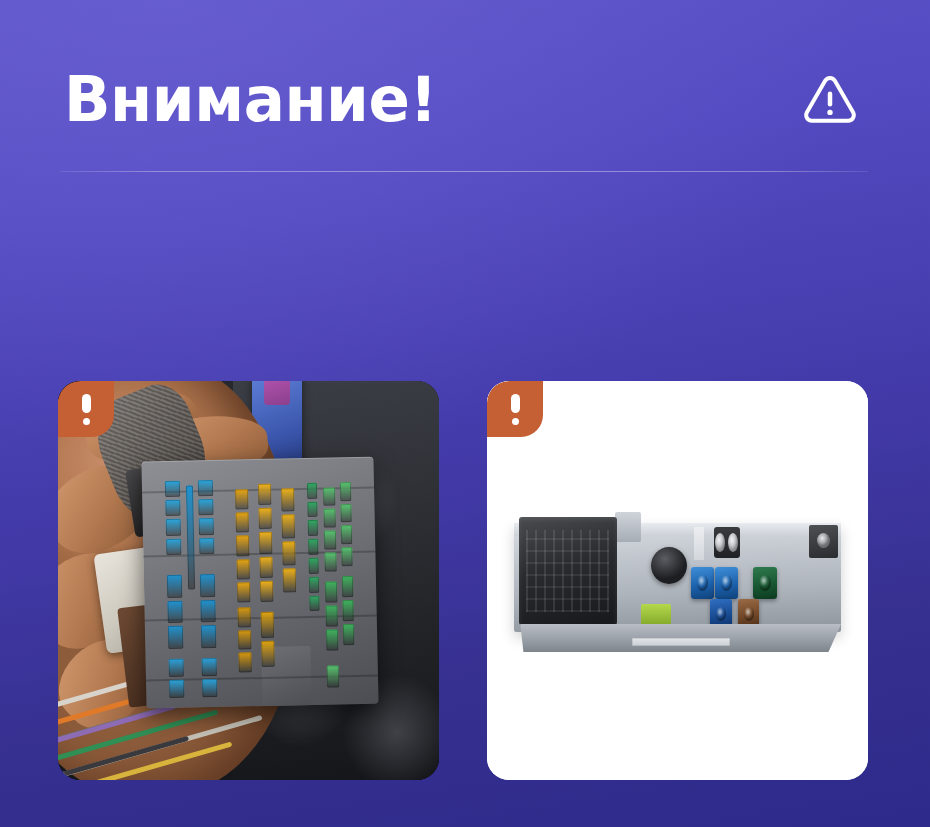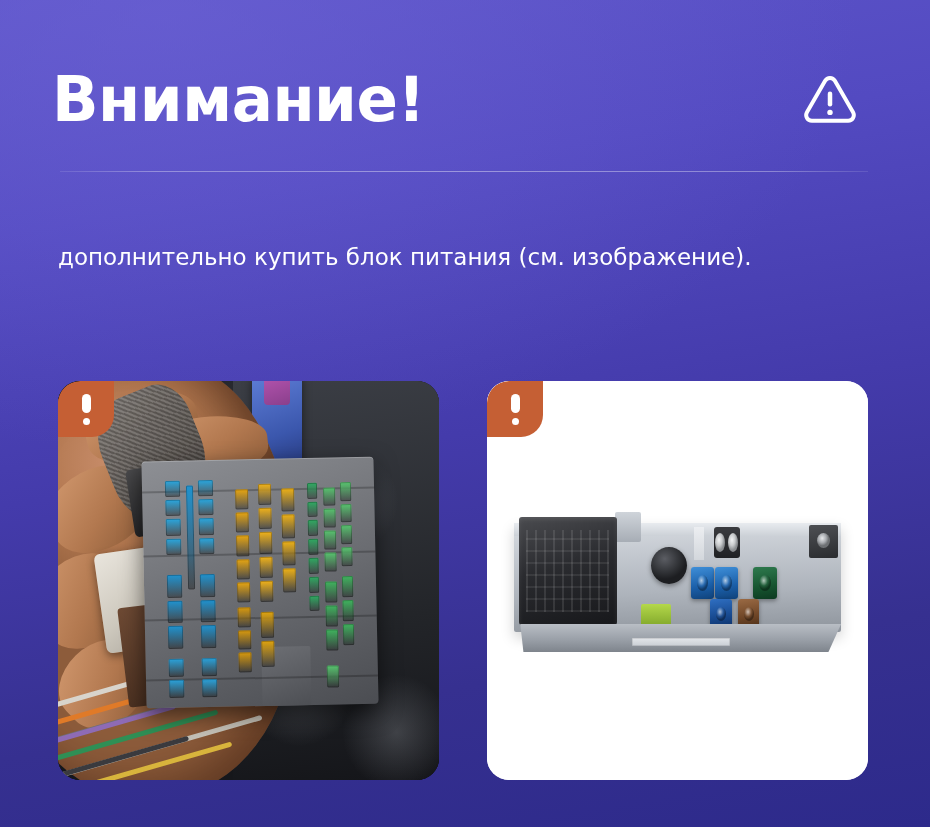--- a/index.html
+++ b/index.html
@@ -11,21 +11,21 @@
   }
   .banner{
     position:relative;width:930px;height:827px;box-sizing:border-box;
     background:
       radial-gradient(120% 85% at 18% 2%, rgba(110,100,214,.55) 0%, rgba(110,100,214,0) 62%),
       linear-gradient(171deg,#5d55c9 0%,#534ac1 24%,#443bab 52%,#363090 78%,#2d2a8b 100%);
   }
 
   
   .header{
-    position:absolute;left:52px;top:52px;right:58px;height:96px;
+    position:absolute;left:64px;top:52px;right:58px;height:96px;
     display:flex;align-items:center;justify-content:space-between;
   }
   .title{
     color:#ffffff;
     font-size:63px;
     line-height:70px;
     font-weight:700;
     letter-spacing:-0.5px;
     white-space:nowrap;
     margin:0;
@@ -203,21 +203,20 @@
         <path d="M32 8.5c2.1 0 4.1 1.1 5.2 3l19.4 33.6c2.3 4-0.6 9-5.2 9H12.6c-4.6 0-7.5-5-5.2-9L26.8 11.5c1.1-1.9 3.1-3 5.2-3z" fill="none" stroke="#ffffff" stroke-width="4.2" stroke-linejoin="round"></path>
         <rect x="29.6" y="23" width="4.8" height="16" rx="2.4" fill="#ffffff"></rect>
         <circle cx="32" cy="45.2" r="2.9" fill="#ffffff"></circle>
       </svg>
     </span>
   </div>
 
   <div class="divider"></div>
 
   <div class="copy">
-    <span class="l2">дополнительно купить блок питания (см. изображение).</span>
   </div>
 
   <div class="cards">
 
     <div class="card">
 
       <div class="photo1">
         <div class="p1-bg"></div>
         <div class="p1-asphalt"></div>
         <div class="p1-blueclip"></div>

